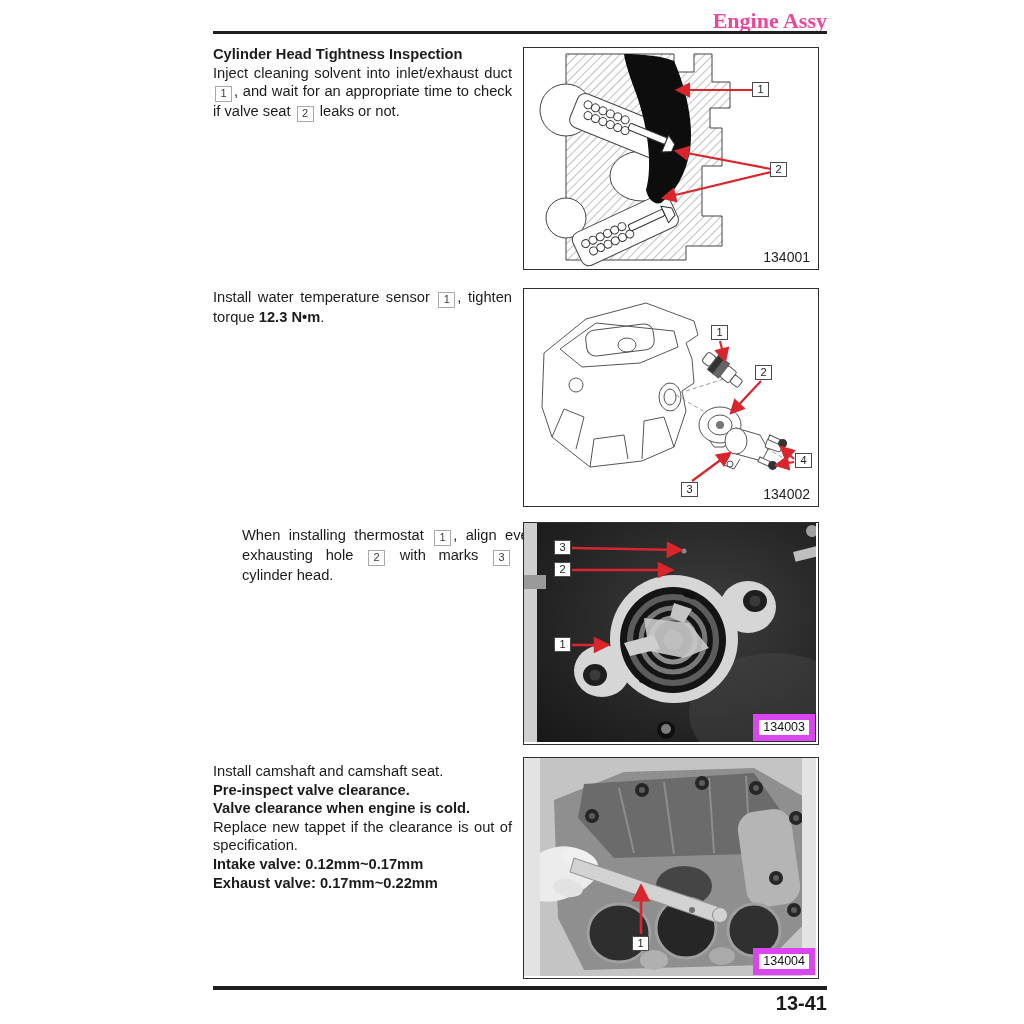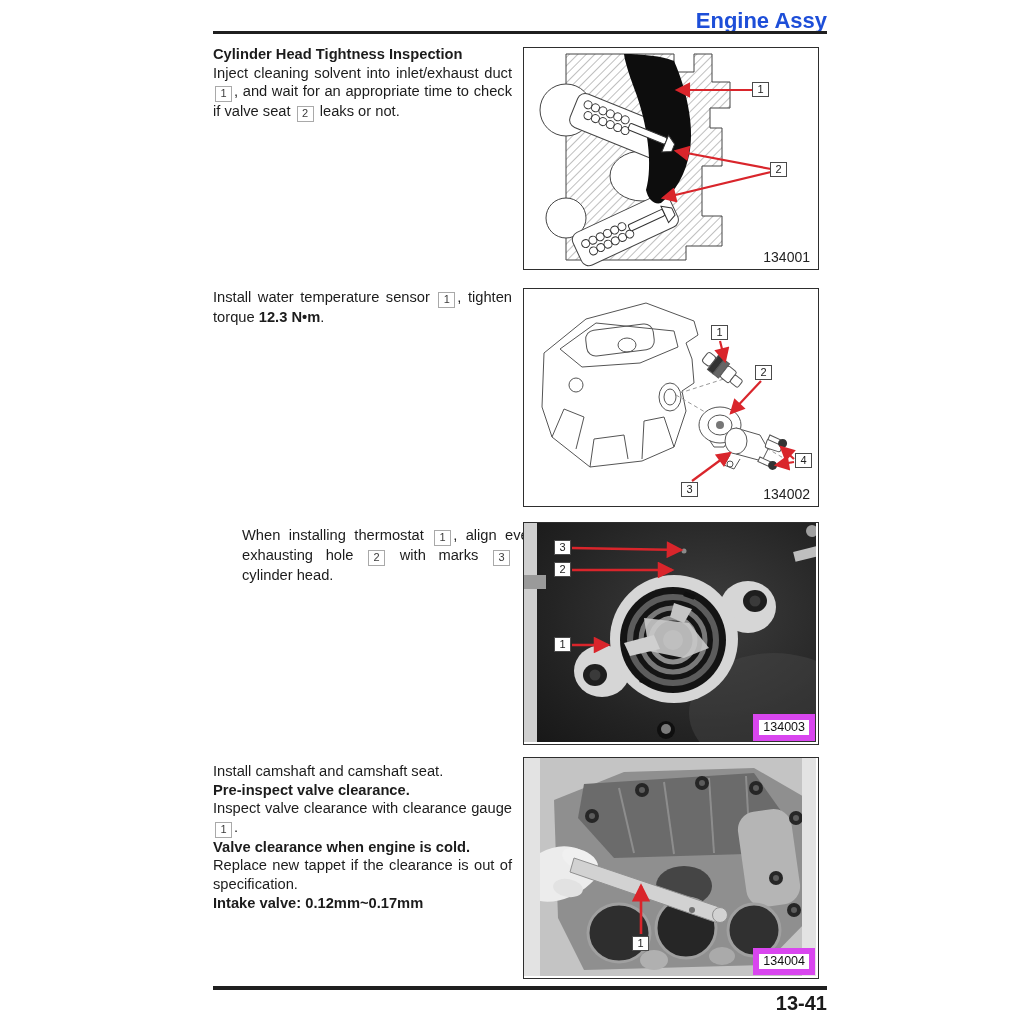--- a/index.html
+++ b/index.html
@@ -1,18 +1,18 @@
 <!DOCTYPE html>
 <html><head>
 <meta charset="utf-8">
 <style>
   html,body{margin:0;padding:0;background:#ffffff;}
   .page{position:relative;width:1024px;height:1024px;background:#fff;
         font-family:"Liberation Sans",sans-serif;color:#1c1c1c;overflow:hidden;}
-  .hdr-title{position:absolute;top:8px;right:197px;font-size:22px;font-weight:bold;color:#1d4ed8;}
+  .hdr-title{position:absolute;top:8px;right:197px;font-size:22px;font-weight:bold;color:#ec4899;font-family:Liberation Serif, serif;}
   .hdr-rule{position:absolute;left:213px;top:31px;width:614px;height:3px;background:#1f1f1f;}
   .ftr-rule{position:absolute;left:213px;top:986px;width:614px;height:4px;background:#1f1f1f;}
   .pageno{position:absolute;top:992px;right:197px;font-size:20px;font-weight:bold;color:#1a1a1a;}
   .txtcol{position:absolute;left:213px;width:299px;font-size:14.7px;line-height:18.6px;text-align:justify;}
   .txtcol p{margin:0;}
   .sec-heading{font-weight:bold;margin:0;}
   .co{display:inline-block;min-width:13px;height:14px;line-height:13px;border:1px solid #a9a9a9;
       background:#fff;font-size:11px;text-align:center;color:#3a3a3a;margin:0 2px;padding:0 1px;
       vertical-align:-1px;}
   .figbox{position:absolute;left:523px;width:294px;border:1px solid #2e2e2e;background:#fff;}
@@ -226,24 +226,24 @@
     <div class="fco" style="left:30px;top:17px;">3</div>
     <div class="fco" style="left:30px;top:39px;">2</div>
     <div class="fco" style="left:30px;top:114px;">1</div>
     <div class="figcap-boxed">134003</div>
   </figure>
 
   <div class="txtcol" style="top:762px;">
     <div>
         <p><span>Install camshaft and camshaft seat.</span></p>
         <p><span style="font-weight: bold;">Pre-inspect valve clearance.</span></p>
-        <p><span>Inspect valve clearance with clearance gauge </span><span class="co">1</span><span>.</span></p>
         <p><span style="font-weight: bold;">Valve clearance when engine is cold.</span></p>
         <p><span>Replace new tappet if the clearance is out of specification.</span></p>
         <p><span style="font-weight: bold;">Intake valve: 0.12mm~0.17mm</span></p>
+        <p><span style="font-weight: bold;">Exhaust valve: 0.17mm~0.22mm</span></p>
       </div>
   </div>
 
   <figure class="figbox" style="top:757px;height:220px;margin:0;">
     <svg width="292" height="218" viewBox="0 0 292 218">
       <defs>
         <marker id="arr4" viewBox="0 0 10 10" refX="8.5" refY="5" markerWidth="8" markerHeight="7" orient="auto">
           <path d="M0,0 L10,5 L0,10 Z" fill="#d9252b"></path>
         </marker>
       </defs>

